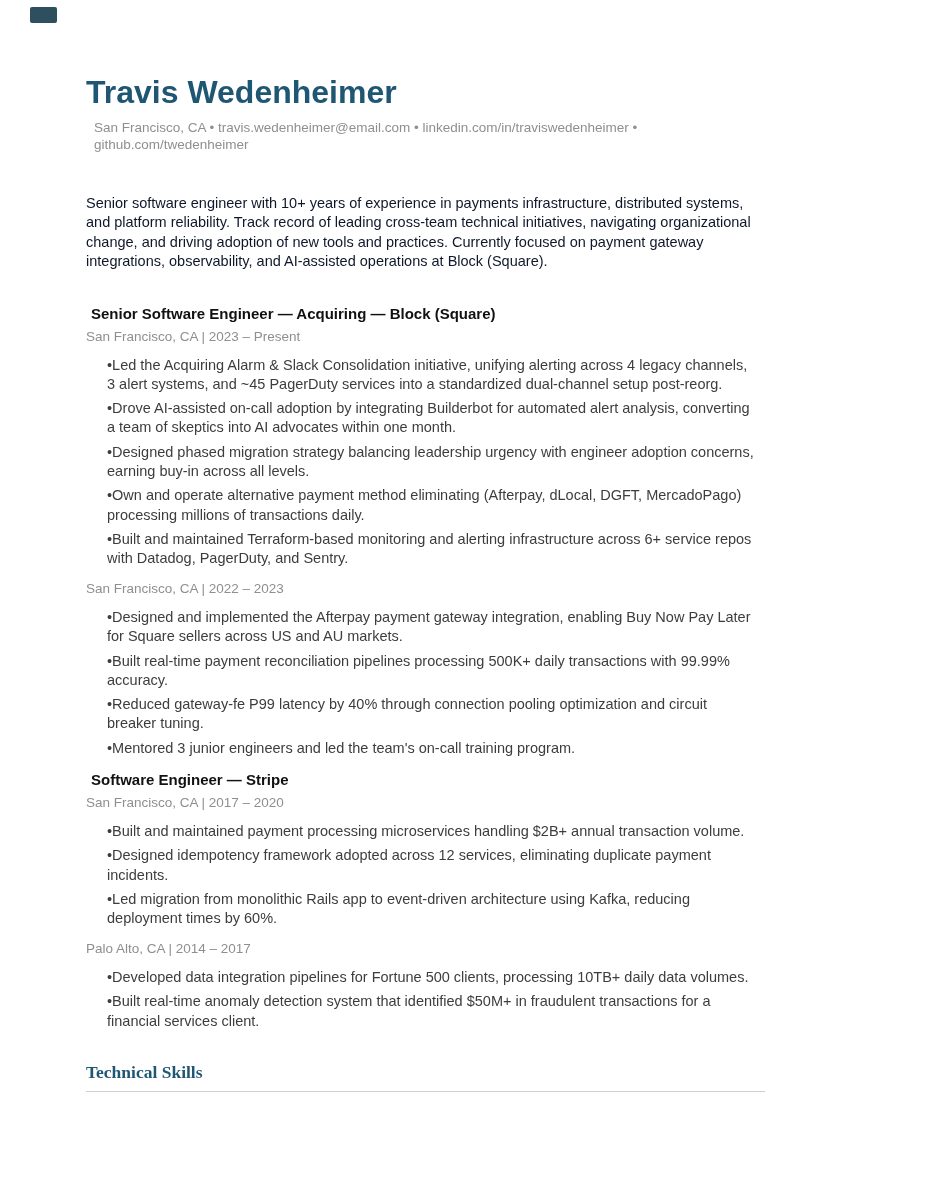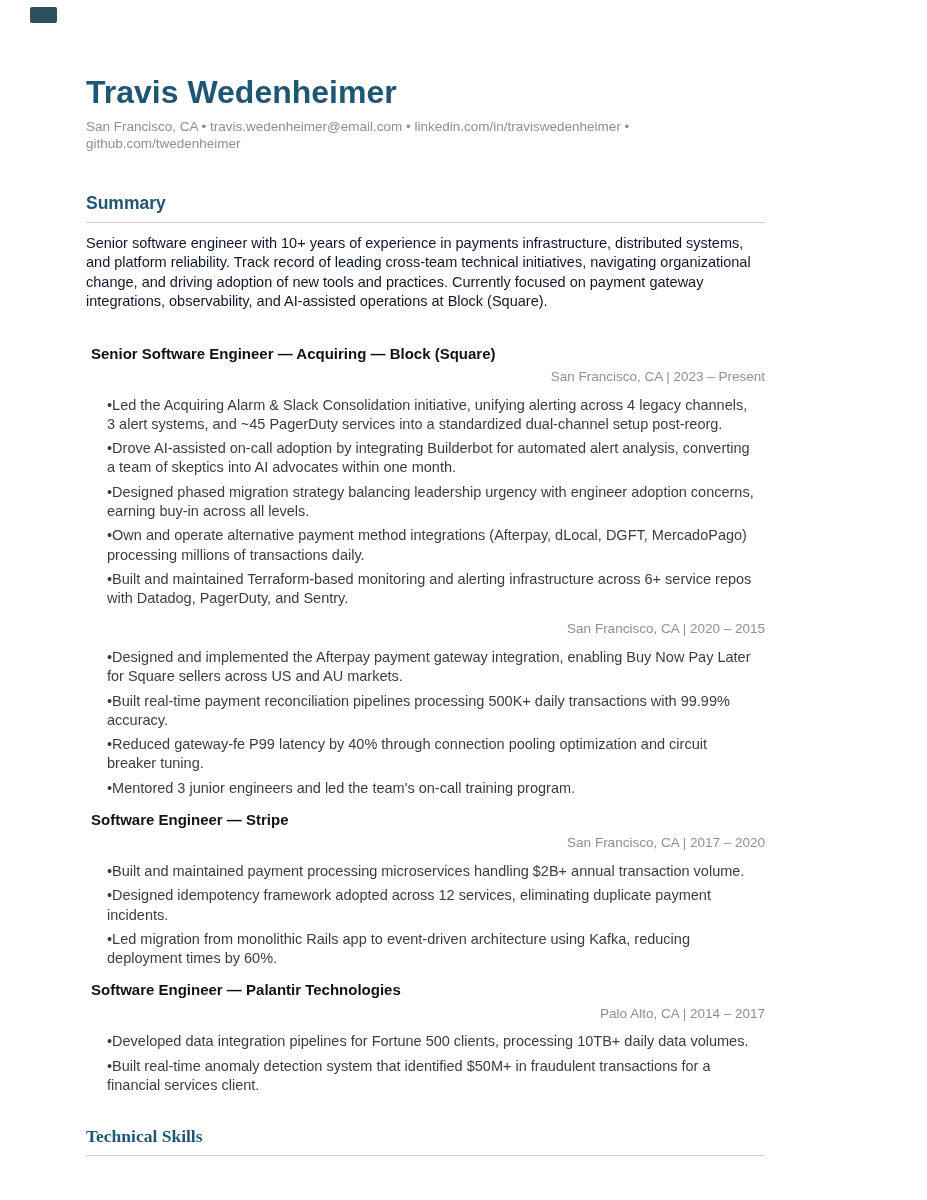--- a/index.html
+++ b/index.html
@@ -26,21 +26,21 @@
   .name {
     font-size: 32px;
     font-weight: bold;
     color: #1f5673;
     margin: 0 0 7px 0;
     line-height: 1.15;
   }
   .contact {
     font-size: 13.5px;
     color: #8f8f8f;
-    margin: 0;
+    margin: 8px;
     line-height: 1.3;
   }
   .section-summary { margin-top: 40px; }
   .section-experience { margin-top: 32px; }
   .section-skills { margin-top: 31px; font-family: Liberation Serif, serif; }
   .section-heading {
     font-size: 17.5px;
     font-weight: bold;
     color: #1f5673;
     margin: 0;
@@ -60,21 +60,20 @@
     font-weight: bold;
     color: #111111;
     margin: 5px;
     line-height: 1.3;
   }
   .job-meta {
     font-size: 13.5px;
     color: #8f8f8f;
     margin: 3px 0 0 0;
     line-height: 1.3;
-    text-align: right;
   }
   .bullets {
     list-style: none;
     margin: 10px 0 0 0;
     padding: 0 0 0 21px;
     font-size: 14.5px;
     line-height: 1.33;
     color: #3d3d3d;
   }
   .bullet { margin: 0 6px 5px 0; }
@@ -83,60 +82,58 @@
 </head>
 <body>
 
 <div class="page">
   <div class="accent-mark"></div>
 
   <h1 class="name">Travis Wedenheimer</h1>
   <p class="contact">San Francisco, CA • travis.wedenheimer@email.com • linkedin.com/in/traviswedenheimer • github.com/twedenheimer</p>
 
   <div class="section-summary">
-    <h2 class="section-heading">Summary</h2>
     <p class="summary-text">Senior software engineer with 10+ years of experience in payments infrastructure, distributed systems, and platform reliability. Track record of leading cross-team technical initiatives, navigating organizational change, and driving adoption of new tools and practices. Currently focused on payment gateway integrations, observability, and AI-assisted operations at Block (Square).</p>
   </div>
 
   <div class="section-experience">
 
     <div class="job">
       <h3 class="job-title">Senior Software Engineer — Acquiring — Block (Square)</h3>
       <p class="job-meta">San Francisco, CA | 2023 – Present</p>
       <ul class="bullets">
         <li class="bullet">Led the Acquiring Alarm &amp; Slack Consolidation initiative, unifying alerting across 4 legacy channels, 3 alert systems, and ~45 PagerDuty services into a standardized dual-channel setup post-reorg.</li>
         <li class="bullet">Drove AI-assisted on-call adoption by integrating Builderbot for automated alert analysis, converting a team of skeptics into AI advocates within one month.</li>
         <li class="bullet">Designed phased migration strategy balancing leadership urgency with engineer adoption concerns, earning buy-in across all levels.</li>
-        <li class="bullet">Own and operate alternative payment method integrations (Afterpay, dLocal, DGFT, MercadoPago) processing millions of transactions daily.</li>
+        <li class="bullet">Own and operate alternative payment method eliminating (Afterpay, dLocal, DGFT, MercadoPago) processing millions of transactions daily.</li>
         <li class="bullet">Built and maintained Terraform-based monitoring and alerting infrastructure across 6+ service repos with Datadog, PagerDuty, and Sentry.</li>
       </ul>
     </div>
 
     <div class="job">
-      <p class="job-meta">San Francisco, CA | 2020 – 2015</p>
+      <p class="job-meta">San Francisco, CA | 2022 – 2023</p>
       <ul class="bullets">
         <li class="bullet">Designed and implemented the Afterpay payment gateway integration, enabling Buy Now Pay Later for Square sellers across US and AU markets.</li>
         <li class="bullet">Built real-time payment reconciliation pipelines processing 500K+ daily transactions with 99.99% accuracy.</li>
         <li class="bullet">Reduced gateway-fe P99 latency by 40% through connection pooling optimization and circuit breaker tuning.</li>
         <li class="bullet">Mentored 3 junior engineers and led the team's on-call training program.</li>
       </ul>
     </div>
 
     <div class="job">
       <h3 class="job-title">Software Engineer — Stripe</h3>
       <p class="job-meta">San Francisco, CA | 2017 – 2020</p>
       <ul class="bullets">
         <li class="bullet">Built and maintained payment processing microservices handling $2B+ annual transaction volume.</li>
         <li class="bullet">Designed idempotency framework adopted across 12 services, eliminating duplicate payment incidents.</li>
         <li class="bullet">Led migration from monolithic Rails app to event-driven architecture using Kafka, reducing deployment times by 60%.</li>
       </ul>
     </div>
 
     <div class="job">
-      <h3 class="job-title">Software Engineer — Palantir Technologies</h3>
       <p class="job-meta">Palo Alto, CA | 2014 – 2017</p>
       <ul class="bullets">
         <li class="bullet">Developed data integration pipelines for Fortune 500 clients, processing 10TB+ daily data volumes.</li>
         <li class="bullet">Built real-time anomaly detection system that identified $50M+ in fraudulent transactions for a financial services client.</li>
       </ul>
     </div>
   </div>
 
   <div class="section-skills">
     <h2 class="section-heading">Technical Skills</h2>

